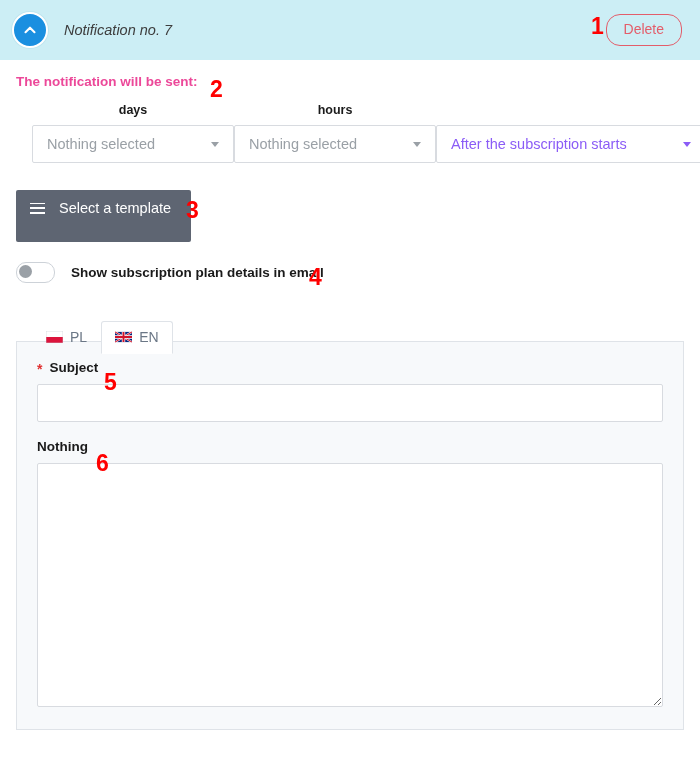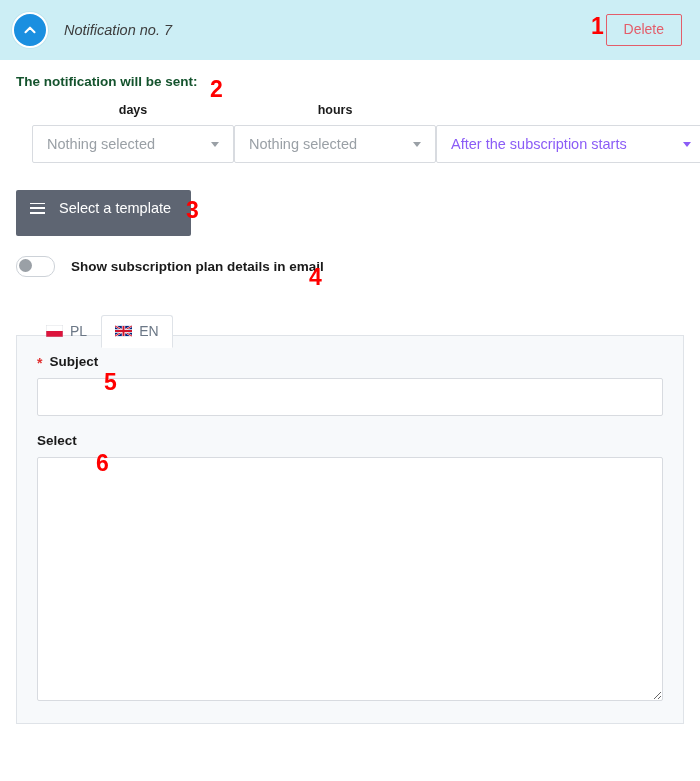--- a/index.html
+++ b/index.html
@@ -47,33 +47,33 @@
     color: #3d3d3d;
     flex: 1 1 auto;
   }
   .delete-btn {
     border: 1px solid #e35d6a;
     color: #e35d6a;
     background: transparent;
     font-size: 14px;
     font-family: "Liberation Sans", sans-serif;
     padding: 7px 17px;
-    border-radius: 2px;
+    border-radius: 14px;
     cursor: pointer;
     line-height: 1.1;
   }
 
   
   .content {
     padding: 14px 16px 0 16px;
   }
   .section-label {
     font-weight: bold;
     font-size: 13.5px;
-    color: #14532d;
+    color: #ec4899;
     margin: 0 0 4px 0;
     display: inline-block;
   }
 
   
   .selects-row {
     display: flex;
     align-items: flex-end;
     margin-top: 10px;
     padding-left: 16px;
@@ -136,21 +136,21 @@
     justify-content: center;
     font-family: "Liberation Serif", serif;
     cursor: pointer;
   }
   .tpl-btn {
     margin-top: 9px;
     background: #5e6572;
     color: #ffffff;
     border: none;
     border-radius: 2px;
-    padding: 10px 20px 20px 14px;
+    padding: 10px 20px 26px 14px;
     font-size: 14.5px;
     font-family: "Liberation Sans", sans-serif;
     display: inline-flex;
     align-items: center;
     gap: 14px;
     cursor: pointer;
   }
   .burger {
     display: inline-flex;
     flex-direction: column;
@@ -396,21 +396,21 @@
 </div>
 
 <div class="panel">
   <div class="field-label">
     <span class="req-star">*</span>
     <span>Subject</span>
   </div>
   <input class="text-input" type="text" value="" placeholder="" style="">
 
   <div class="field-label content-label">
-    <span>Select</span>
+    <span>Nothing</span>
   </div>
   <textarea class="text-area" placeholder="" style=""></textarea>
 </div>
 
 <div class="anno anno-1">1</div>
 <div class="anno anno-2">2</div>
 <div class="anno anno-3">3</div>
 <div class="anno anno-4">4</div>
 <div class="anno anno-5">5</div>
 <div class="anno anno-6">6</div>

